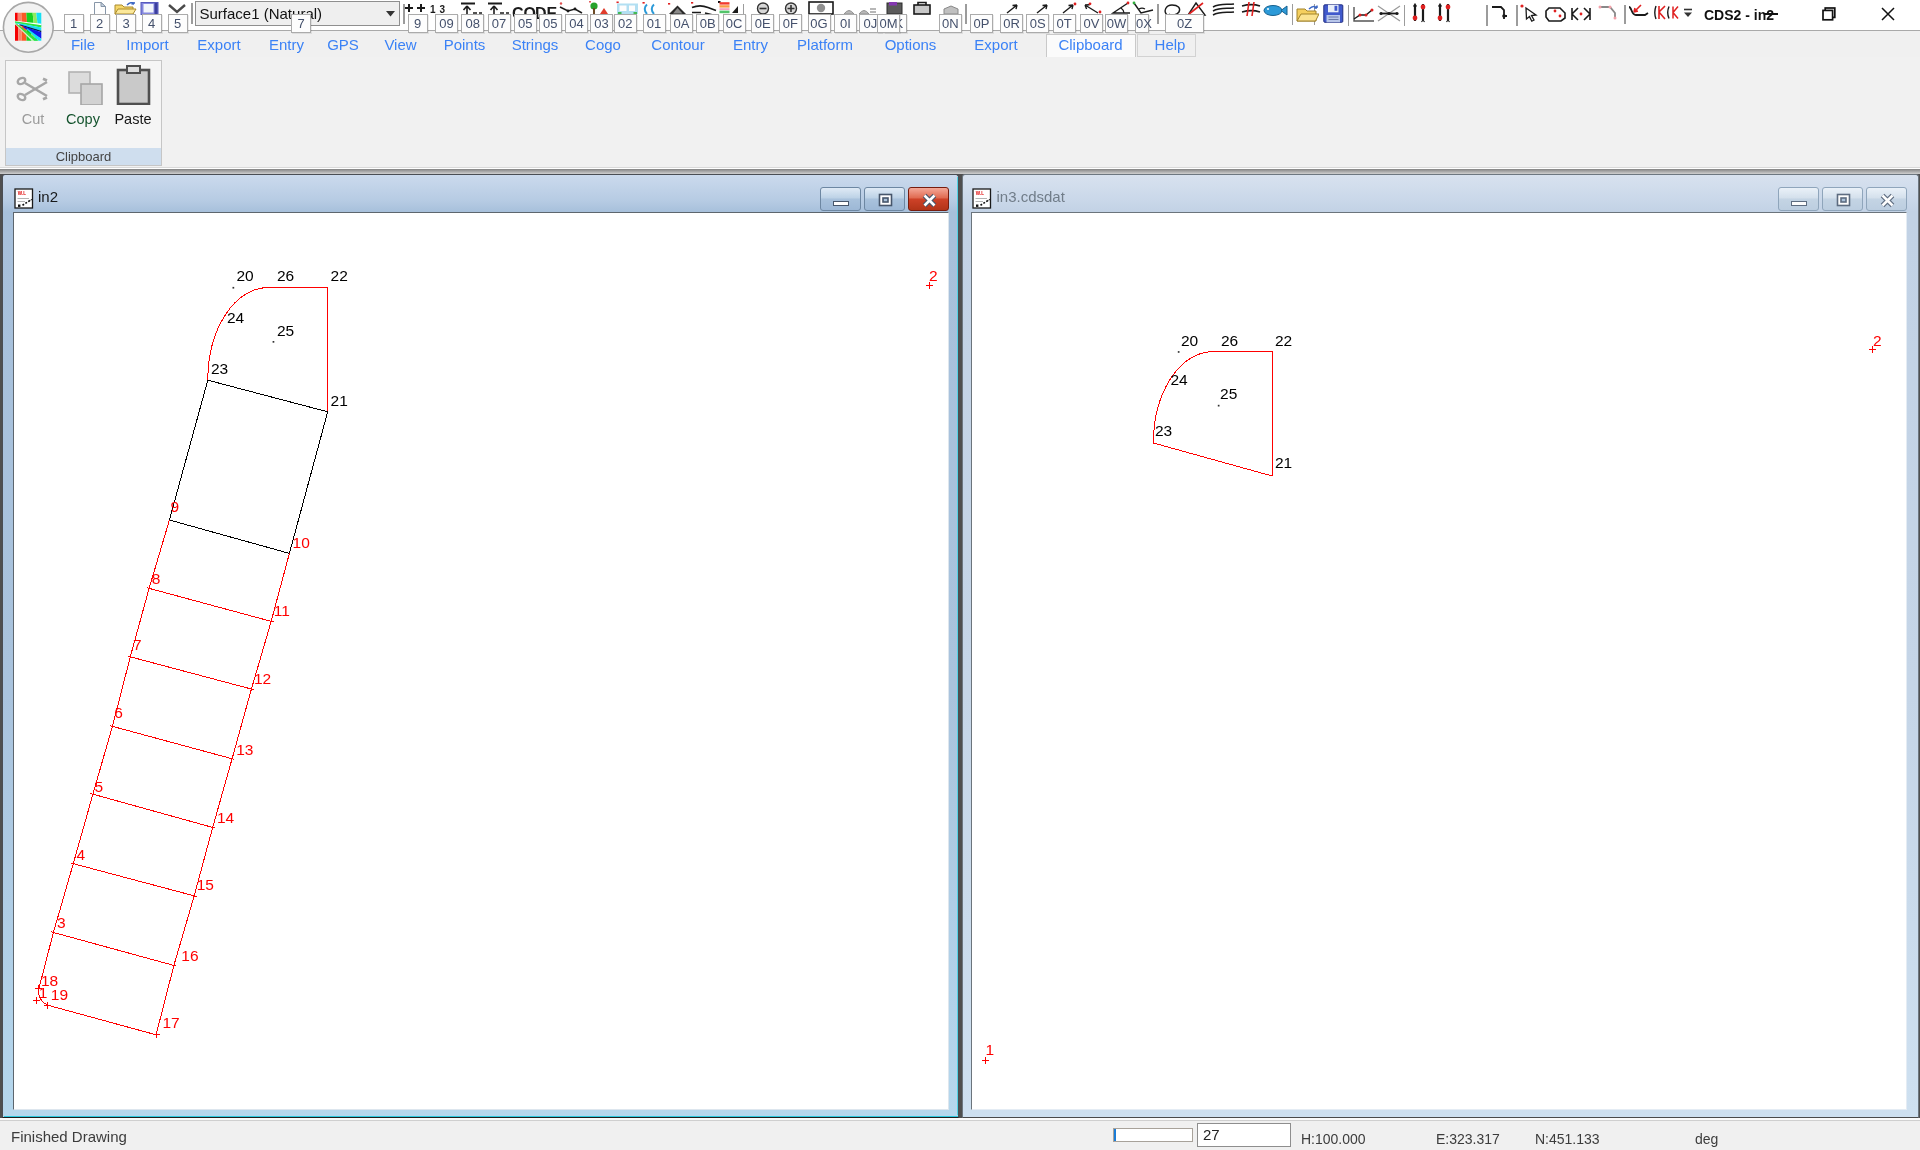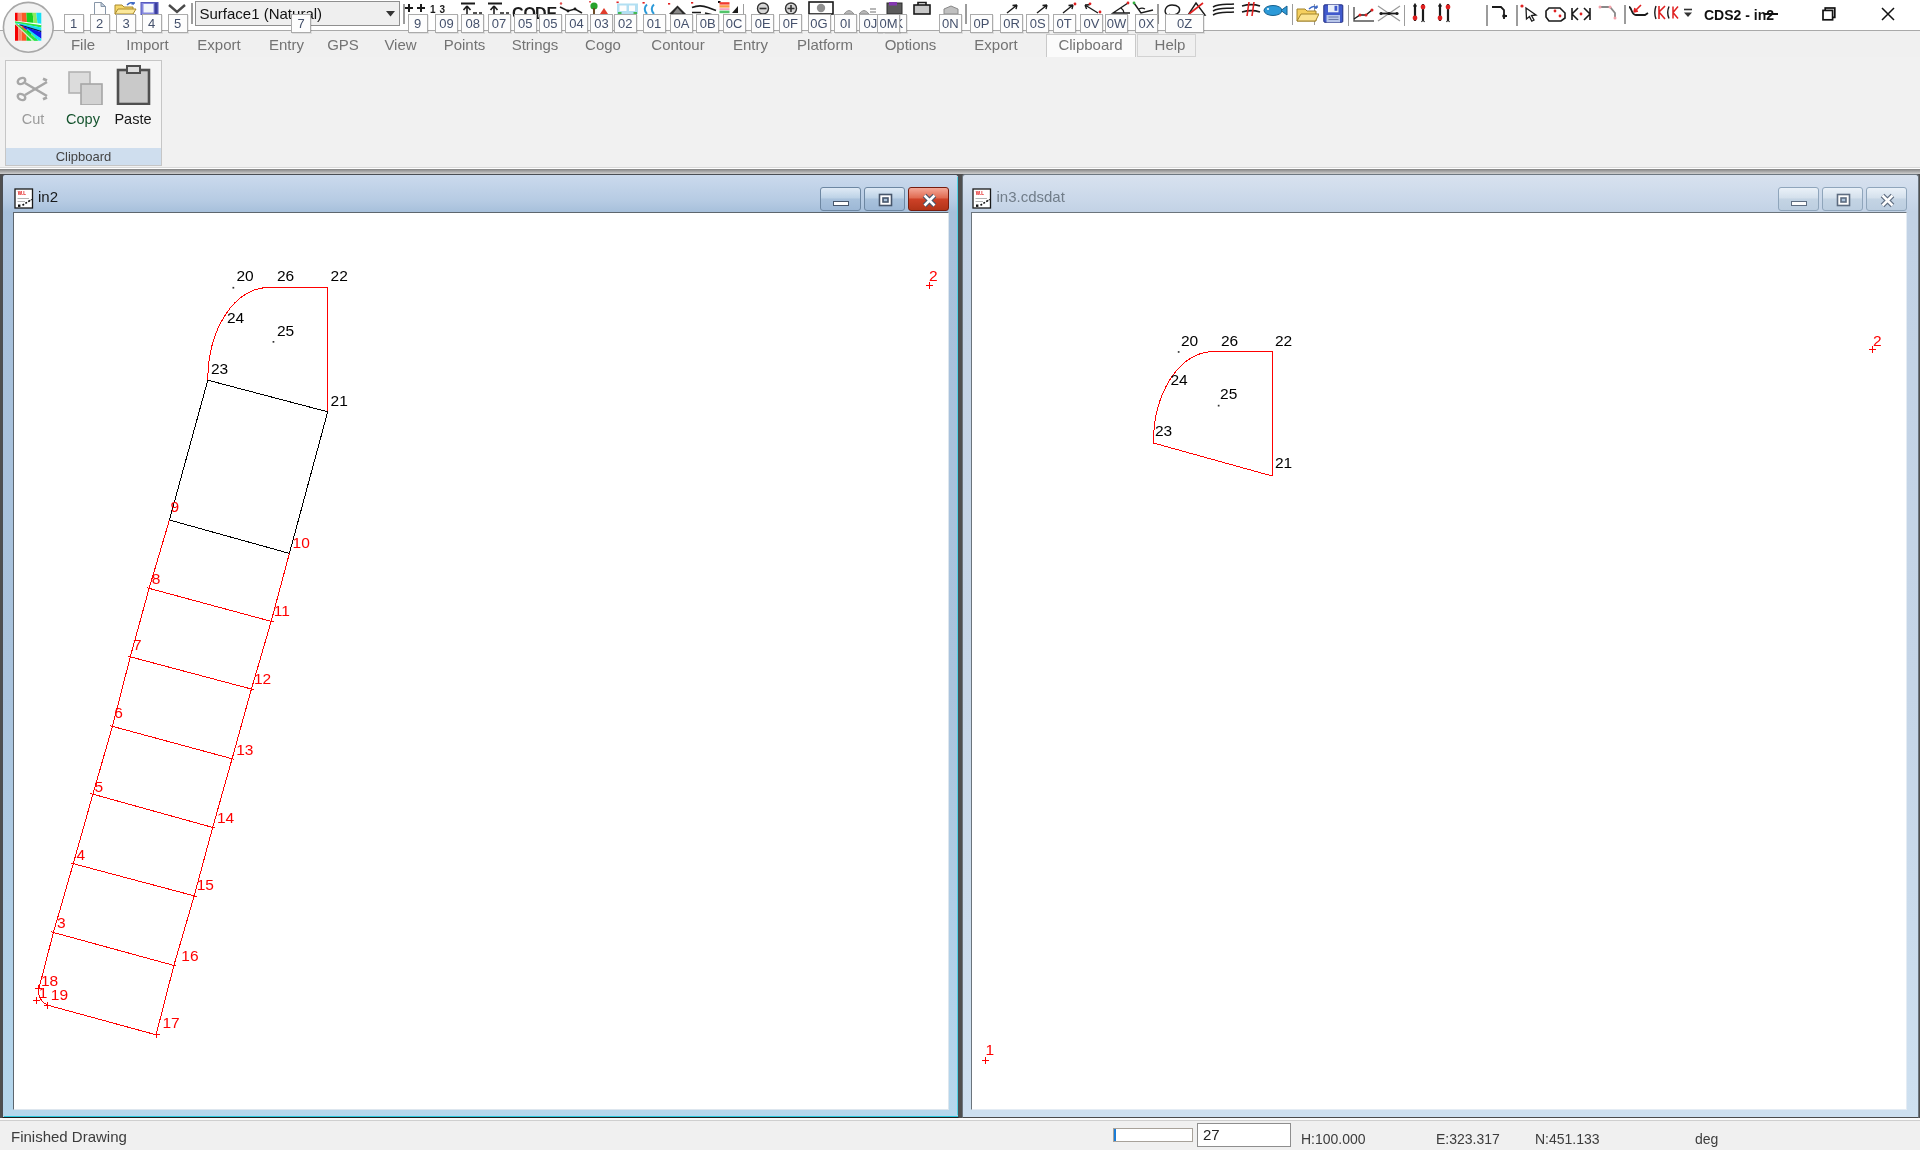--- a/index.html
+++ b/index.html
@@ -1,17 +1,17 @@
 <!DOCTYPE html>
 <html><head><meta charset="utf-8"><style>
 *{margin:0;padding:0;box-sizing:border-box}
 html,body{width:1920px;height:1150px;overflow:hidden;background:#fff;font-family:'Liberation Sans',sans-serif;}
 .abs{position:absolute}
 .kt{position:absolute;top:13.5px;height:19px;background:#fdfdfd;border:1px solid #ababab;color:#44506b;font-size:13px;text-align:center;line-height:17px;z-index:30;box-shadow:1px 1px 0 rgba(0,0,0,.08)}
-.mi{position:absolute;top:33px;height:24px;line-height:24px;font-size:15px;color:#737373;transform:translateX(-50%);z-index:5}
+.mi{position:absolute;top:33px;height:24px;line-height:24px;font-size:15px;color:#3b82f6;transform:translateX(-50%);z-index:5}
 .sep{position:absolute;width:1.6px;background:#9c9c9c}
 </style></head><body>
 <div class="abs" style="left:0;top:0;width:1920px;height:30px;background:#fff"></div>
 <div class="abs" style="left:0;top:29.5px;width:1920px;height:1px;background:#a9a9a9"></div>
 <div class="abs" style="left:0;top:30.5px;width:1920px;height:26.5px;background:#f0f0f0"></div>
 <div class="abs" style="left:0;top:57px;width:1920px;height:111px;background:#f1f1f1;border-bottom:1px solid #d9d9d9"></div>
 <svg class="abs" style="left:0;top:0;z-index:40" width="58" height="58" viewBox="0 0 58 58">
 <circle cx="28.3" cy="27.3" r="24.9" fill="#f2f2f2" stroke="#a8a8a8" stroke-width="1.6"></circle>
 <g>
       <rect x="15" y="12.7" width="26.3" height="28" fill="#ffffff"></rect>
@@ -336,21 +336,21 @@
 <div class="kt" style="left:858.8px;width:23px">0J</div>
 <div class="kt" style="left:883.8px;width:23px">0K</div>
 <div class="kt" style="left:877px;width:23px">0M</div>
 <div class="kt" style="left:938.8px;width:23px">0N</div>
 <div class="kt" style="left:970px;width:23px">0P</div>
 <div class="kt" style="left:1000px;width:23px">0R</div>
 <div class="kt" style="left:1026.3px;width:23px">0S</div>
 <div class="kt" style="left:1052.5px;width:23px">0T</div>
 <div class="kt" style="left:1080px;width:23px">0V</div>
 <div class="kt" style="left:1105px;width:23px">0W</div>
-<div class="kt" style="left:1135px;width:23px">0X</div>
+<div class="kt" style="left:1135px;width:14px">0X</div>
 <div class="kt" style="left:1165px;width:39px">0Z</div>
 <div class="abs" style="left:5px;top:60px;width:157px;height:106px;background:#f5f5f5;border:1px solid #c6c6c6">
     <div class="abs" style="left:0;right:0;bottom:0;height:17px;background:#cfdeee;color:#444;font-size:13px;text-align:center;line-height:17px">Clipboard</div>
   </div>
 <svg class="abs" style="left:16px;top:72px" width="36" height="34" viewBox="0 0 36 34">
     <g stroke="#a7a7a7" fill="none">
       <ellipse cx="5.5" cy="9" rx="4" ry="2.8" stroke-width="2.4" transform="rotate(-28 5.5 9)"></ellipse>
       <ellipse cx="5.5" cy="25" rx="4" ry="2.8" stroke-width="2.4" transform="rotate(28 5.5 25)"></ellipse>
       <path d="M9 11 L31 24 M31 25.5 l-4 1.8" stroke-width="2.6"></path>
       <path d="M9 23 L31 10 M31 8.5 l-4 -1.8" stroke-width="2.6"></path>

